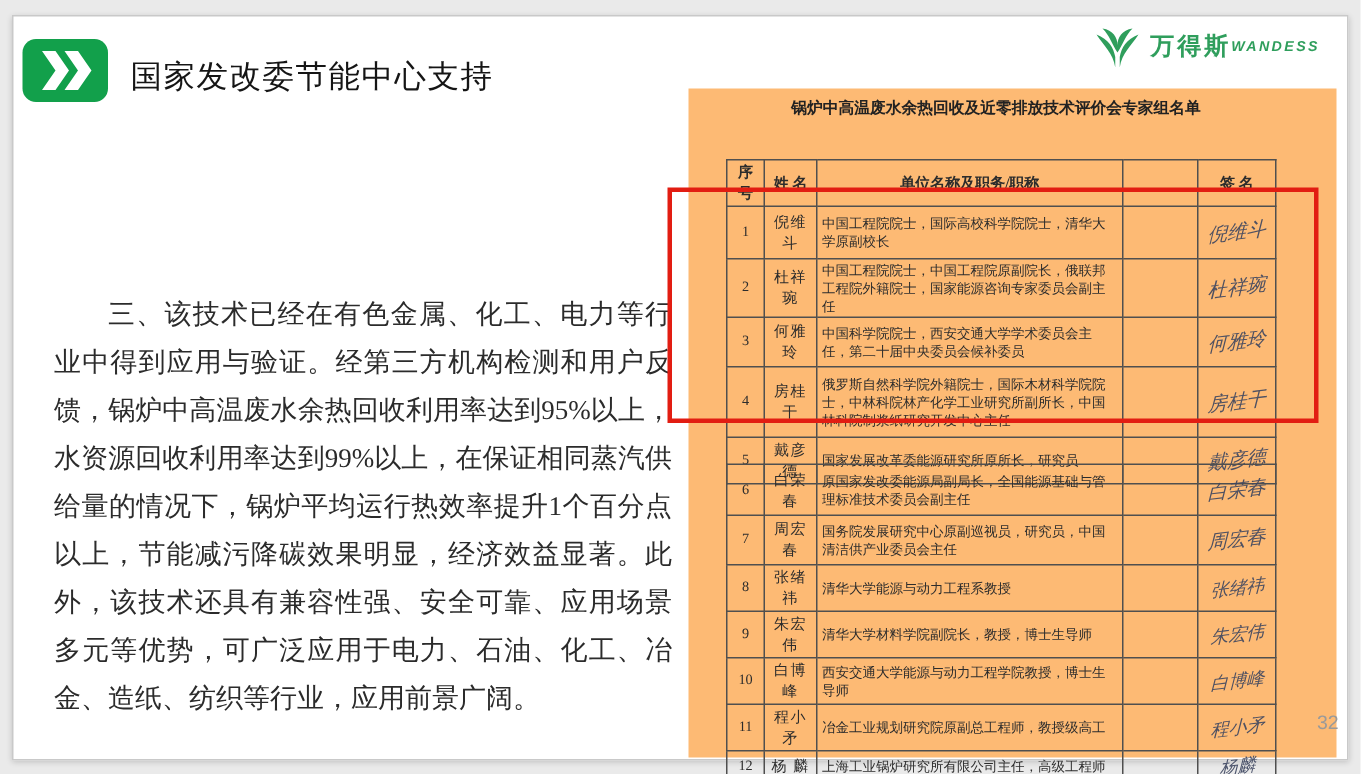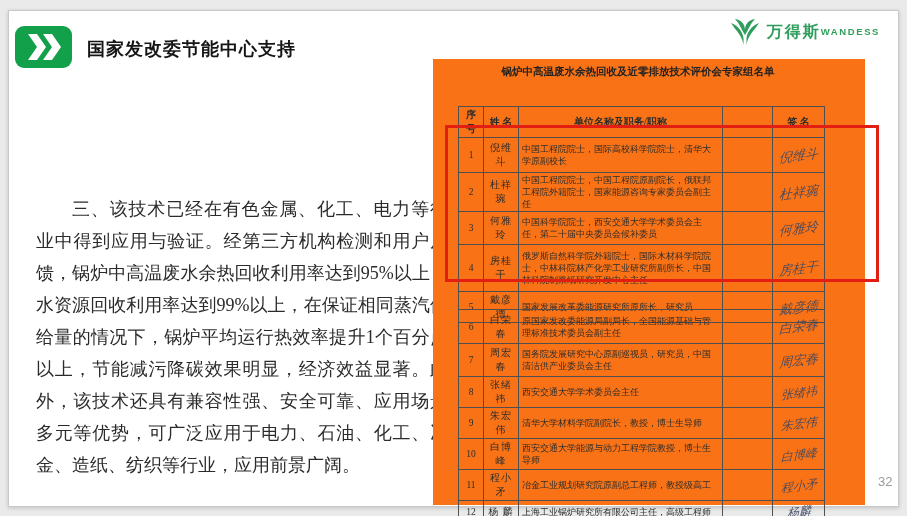--- a/index.html
+++ b/index.html
@@ -1,31 +1,31 @@
 <!DOCTYPE html>
 <html><head>
 <meta charset="utf-8">
 <style>
   html,body{margin:0;padding:0;}
   body{width:907px;height:516px;background:#eaeaea;font-family:"Liberation Sans",sans-serif;position:relative;overflow:hidden;}
   .slide{position:absolute;left:8px;top:10px;width:889px;height:495px;background:#ffffff;border:1px solid #c9c9c9;box-shadow:0 1px 4px rgba(0,0,0,.18);}
   
   .badge{position:absolute;left:6px;top:15px;width:57px;height:42px;background:#12a04b;border-radius:9px;display:flex;align-items:center;justify-content:center;}
   .badge svg{display:block;}
-  .slide-title{position:absolute;left:78px;top:26px;font-size:18px;font-weight:bold;color:#151515;letter-spacing:1px;}
+  .slide-title{position:absolute;left:78px;top:26px;font-size:21px;font-weight:normal;color:#151515;letter-spacing:1px;}
   
   .logo{position:absolute;right:18px;top:4px;display:flex;align-items:center;gap:5px;}
   .logo svg{display:block;}
   .logo-text{display:flex;flex-direction:row;line-height:1;}
   .logo-cn{font-size:16px;font-weight:bold;color:#2f9e5c;letter-spacing:2px;}
-  .logo-en{font-size:9.5px;font-weight:bold;color:#2f9e5c;letter-spacing:1.6px;margin-top:3px;}
+  .logo-en{font-size:9.5px;font-weight:bold;color:#2f9e5c;letter-spacing:1.6px;margin-top:3px;font-style:italic;}
   
   .paragraph{position:absolute;left:27px;top:182px;width:412px;font-family:"Liberation Serif",serif;font-size:18px;line-height:32px;color:#2b2b2b;text-align:justify;text-indent:2em;}
   
-  .doc{position:absolute;left:424px;top:48px;width:432px;height:446px;background:#f97316;}
+  .doc{position:absolute;left:450px;top:48px;width:432px;height:446px;background:#fdba74;}
   .doc-title{position:absolute;left:0;top:6px;width:410px;text-align:center;font-family:"Liberation Serif",serif;font-weight:bold;font-size:10.5px;color:#222;}
   .doc-date{position:absolute;left:0;top:31px;width:390px;text-align:right;font-family:"Liberation Serif",serif;font-size:8.5px;color:#333;}
   table.doc-table{border-collapse:collapse;position:absolute;left:25px;table-layout:fixed;width:366px;font-family:"Liberation Serif",serif;color:#2c2c2c;padding-left:48px;}
   #tableA{top:47px;}
   #tableB{top:250px;}
   .doc-table td,.doc-table th{border:1px solid #4f4f4f;padding:1px 3px;overflow:visible;}
   .doc-table th{font-size:10px;font-weight:bold;text-align:center;}
   td.c-no{font-size:9.5px;text-align:center;}
   td.c-name{font-size:10px;text-align:center;letter-spacing:1px;}
   td.c-unit{font-size:9px;line-height:12px;text-align:left;margin-top:28px;}
@@ -157,21 +157,21 @@
           <tr>
             <td class="c-no">7</td>
             <td class="c-name">周宏春</td>
             <td class="c-unit">国务院发展研究中心原副巡视员，研究员，中国清洁供产业委员会主任</td>
             <td class="c-blank"></td>
             <td class="c-sig"><span class="sig">周宏春</span></td>
           </tr>
           <tr>
             <td class="c-no">8</td>
             <td class="c-name">张绪祎</td>
-            <td class="c-unit">西安交通大学学术委员会主任</td>
+            <td class="c-unit">清华大学能源与动力工程系教授</td>
             <td class="c-blank"></td>
             <td class="c-sig"><span class="sig">张绪祎</span></td>
           </tr>
           <tr>
             <td class="c-no">9</td>
             <td class="c-name">朱宏伟</td>
             <td class="c-unit">清华大学材料学院副院长，教授，博士生导师</td>
             <td class="c-blank"></td>
             <td class="c-sig"><span class="sig">朱宏伟</span></td>
           </tr>

